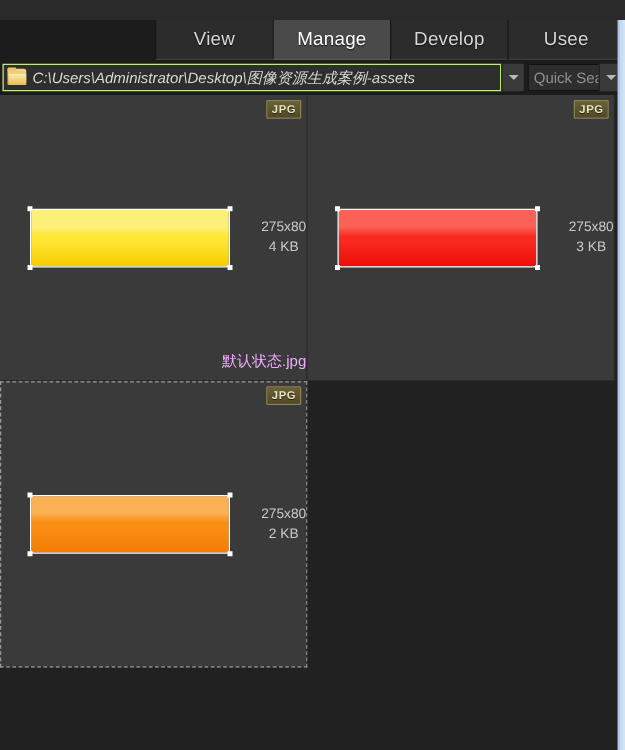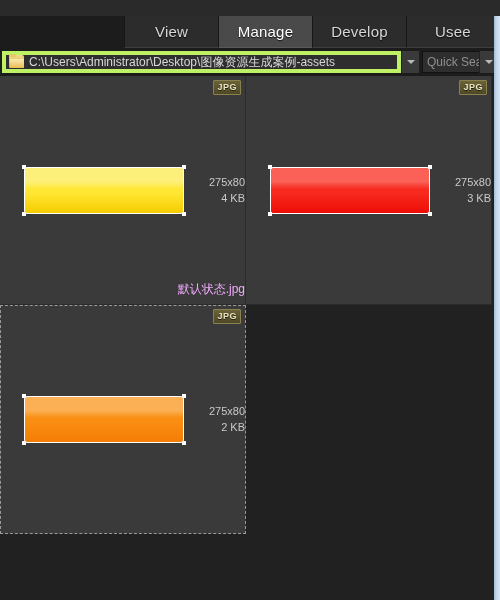--- a/index.html
+++ b/index.html
@@ -113,23 +113,24 @@
     align-items: center;
     padding: 0 2px;
     box-sizing: border-box;
   }
   .path-field {
     flex: 1;
     height: 22px;
     display: flex;
     align-items: center;
     background: #2e2e2e;
-    border: 4px solid #bef264;
+    border: 1px solid #bef264;
     box-sizing: border-box;
     min-width: 0;
+    font-style: italic;
   }
   .folder-icon {
     width: 16px; height: 14px;
     margin: 0 4px 0 3px;
     flex: none;
     position: relative;
   }
   .folder-icon .back {
     position: absolute; left: 0; top: 0;
     width: 15px; height: 13px;
@@ -263,21 +264,21 @@
     position: absolute;
     width: 4px; height: 4px;
     background: #ffffff;
   }
   .h-tl { left: -2px; top: -2px; }
   .h-tr { right: -2px; top: -2px; }
   .h-bl { left: -2px; bottom: -2px; }
   .h-br { right: -2px; bottom: -2px; }
 
   .meta {
-    text-align: right;
+    text-align: center;
     line-height: 16px;
   }
   .meta-dim, .meta-size {
     font-size: 11px;
     color: #c9c9c9;
   }
   .caption {
     position: absolute;
     left: 0; right: 0; bottom: 6px;
     text-align: right;

